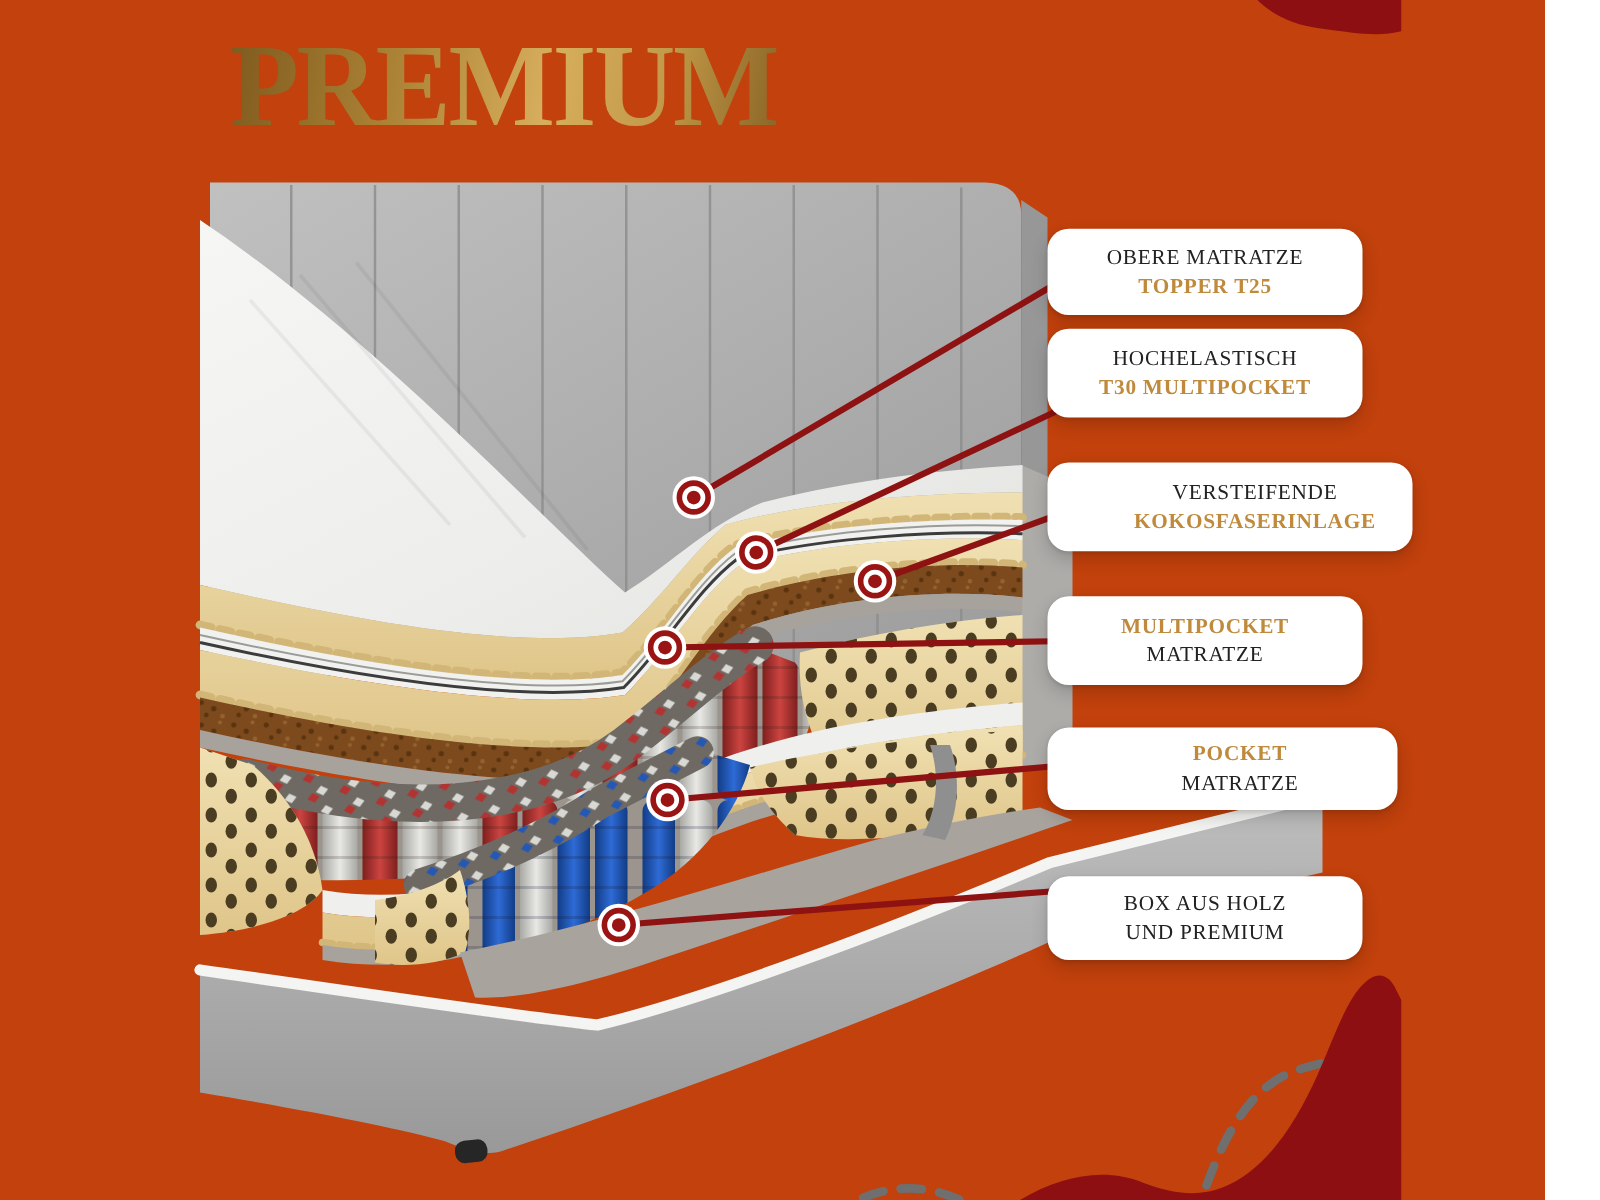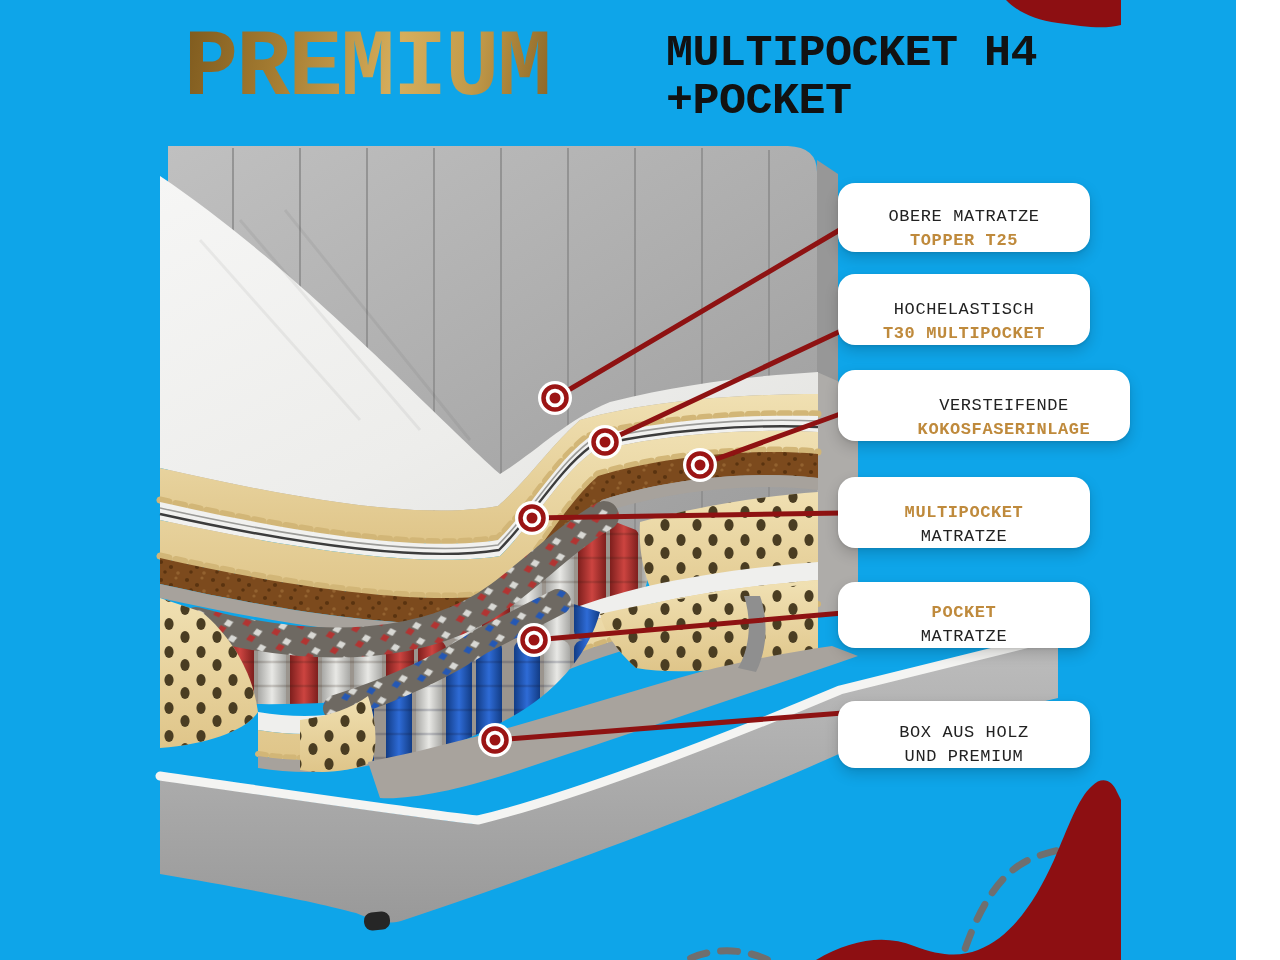--- a/index.html
+++ b/index.html
@@ -1,45 +1,45 @@
 <!DOCTYPE html>
 <html><head>
 <meta charset="utf-8">
 <style>
   html,body{margin:0;padding:0;background:#ffffff;}
-  .stage{position:relative;width:1236px;height:960px;background:#0ea5e9;overflow:hidden;
-         font-family:Liberation Mono, monospace;}
+  .stage{position:relative;width:1236px;height:960px;background:#c2410c;overflow:hidden;
+         font-family:Liberation Serif, serif;}
   .stage svg{position:absolute;left:0;top:0;z-index:1;}
 
   
   .title-premium{
     position:absolute;left:184px;top:22px;z-index:3;
     font-size:94px;font-weight:900;letter-spacing:-2px;line-height:1;
     transform:scaleX(.96);transform-origin:left top;
     background:linear-gradient(100deg,#7e5a1e 0%,#a87f33 28%,#d6ae5c 58%,#c29a49 78%,#8a6526 100%);
     -webkit-background-clip:text;background-clip:text;color:transparent;
   }
   .title-product{
     position:absolute;left:666px;top:30px;z-index:3;
     font-size:45px;font-weight:800;line-height:1.06;color:#121212;letter-spacing:-0.5px;
   }
 
   
   .callout{
     position:absolute;left:838px;width:252px;z-index:2;
     background:#ffffff;border-radius:17px;
     box-shadow:0 6px 14px rgba(0,0,0,.17),0 1px 3px rgba(0,0,0,.10);
-    display:flex;flex-direction:column;align-items:center;justify-content:flex-end;
+    display:flex;flex-direction:column;align-items:center;justify-content:center;
     text-align:center;gap:1px;
   }
   .callout .ln{font-size:17px;letter-spacing:.6px;color:#222;font-weight:500;line-height:1.32;}
   .callout .ln.gold{color:#bf8a3c;font-weight:700;}
-  .cb1{top:183px;height:69px;} .cb2{top:274px;height:71px;}
+  .cb1{top:183px;height:69px;} .cb2{top:263px;height:71px;}
   .cb3{top:370px;height:71px;padding-left:40px;} .cb4{top:477px;height:71px;}
-  .cb5{top:582px;height:66px;} .cb6{top:701px;height:67px;}
+  .cb5{top:582px;height:66px;padding-left:28px;} .cb6{top:701px;height:67px;}
 </style>
 </head>
 <body>
 
 <div class="stage">
 
   <svg width="1280" height="960" viewBox="0 0 1280 960">
     <defs>
       <linearGradient id="hbGrad" x1="0" y1="0" x2="1" y2="1">
         <stop offset="0" stop-color="#c0c0c0"></stop>
@@ -243,24 +243,20 @@
       </g>
       <g>
         <circle cx="495" cy="740" r="17" fill="#ffffff"></circle>
           <circle cx="495" cy="740" r="11.5" fill="#fff" stroke="#9b1414" stroke-width="4.5"></circle>
           <circle cx="495" cy="740" r="5.5" fill="#9b1414"></circle>
       </g>
     </g>
   </svg>
 
   <div class="title-premium">PREMIUM</div>
-  <div class="title-product">
-    <div>MULTIPOCKET H4</div>
-    <div>+POCKET</div>
-  </div>
 
   <div class="callout cb1">
     <span class="ln">OBERE MATRATZE</span>
     <span class="ln gold">TOPPER T25</span>
   </div>
   <div class="callout cb2">
     <span class="ln">HOCHELASTISCH</span>
     <span class="ln gold">T30 MULTIPOCKET</span>
   </div>
   <div class="callout cb3">

